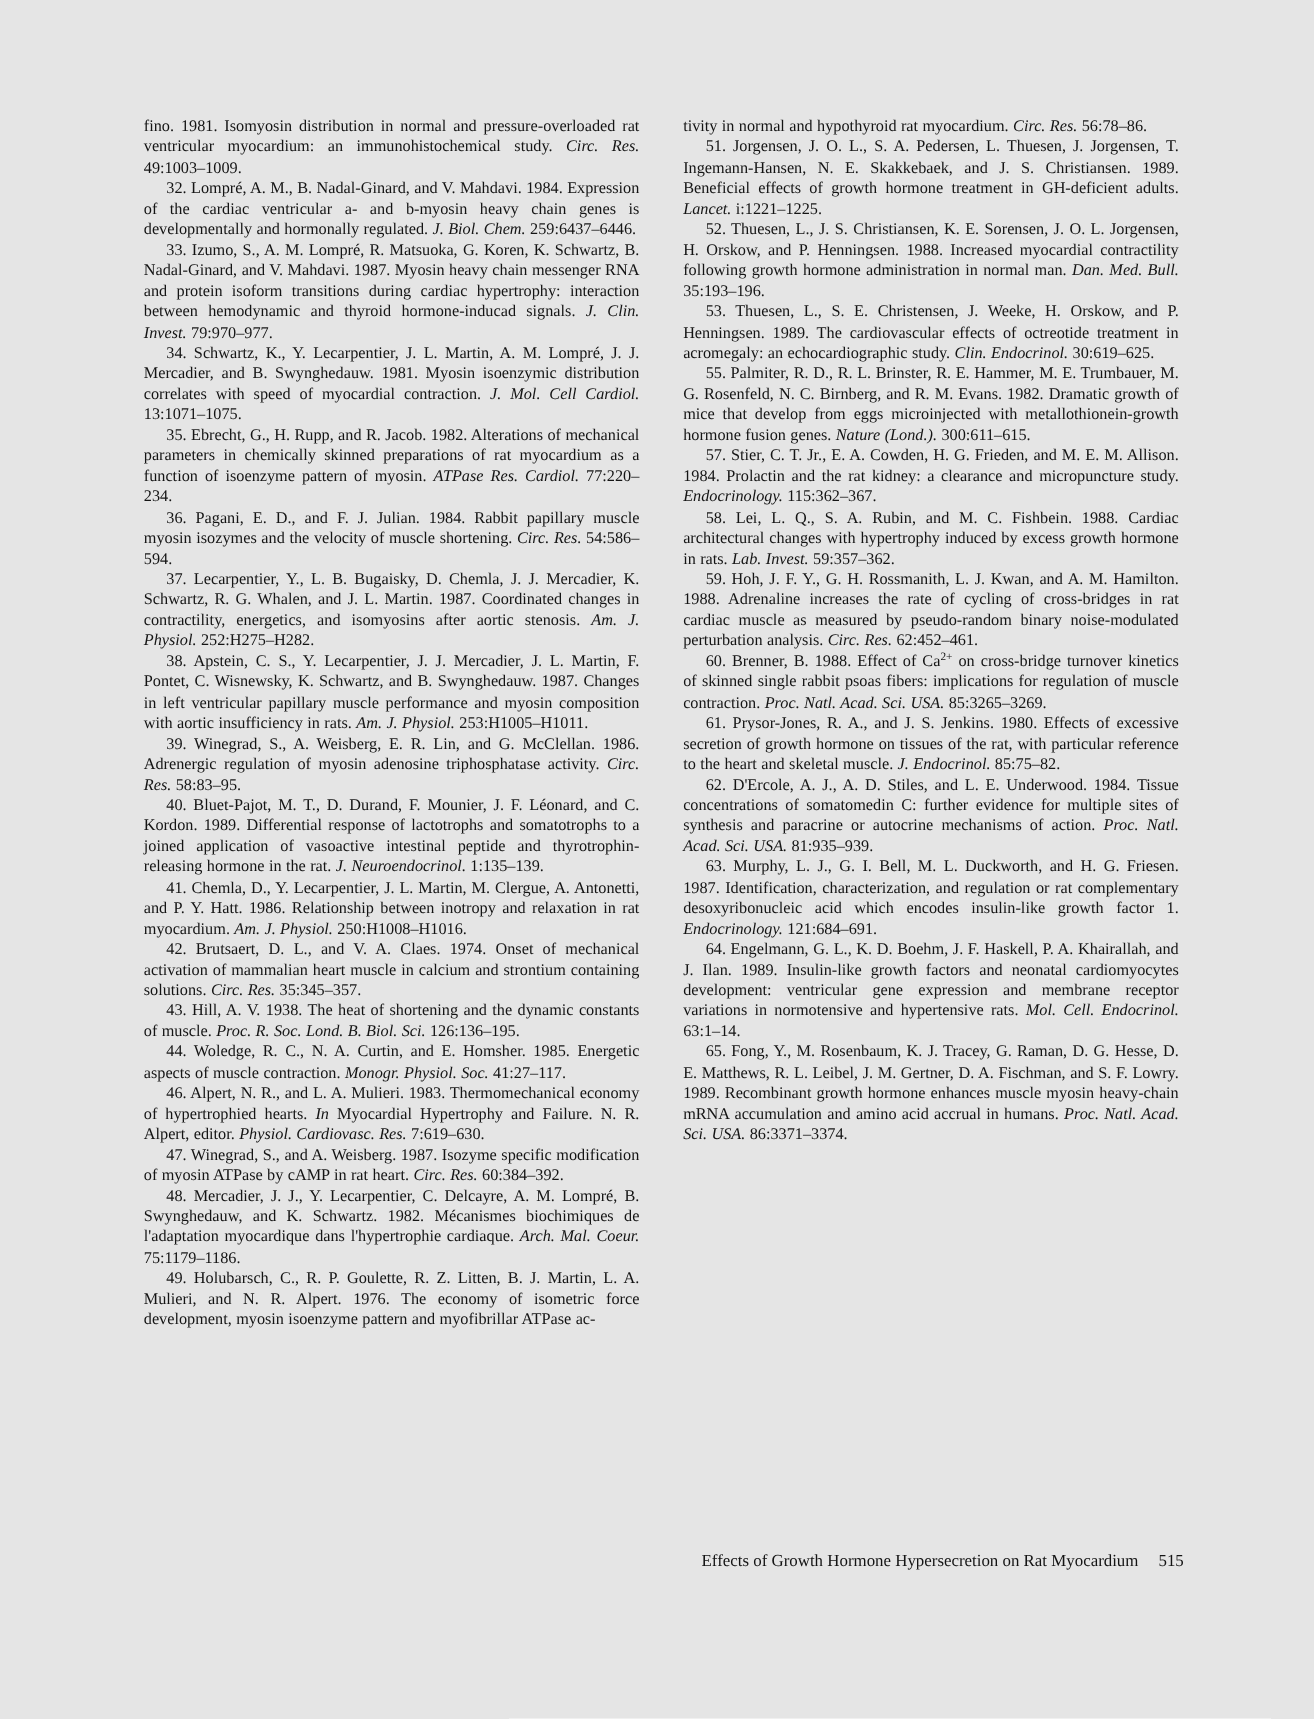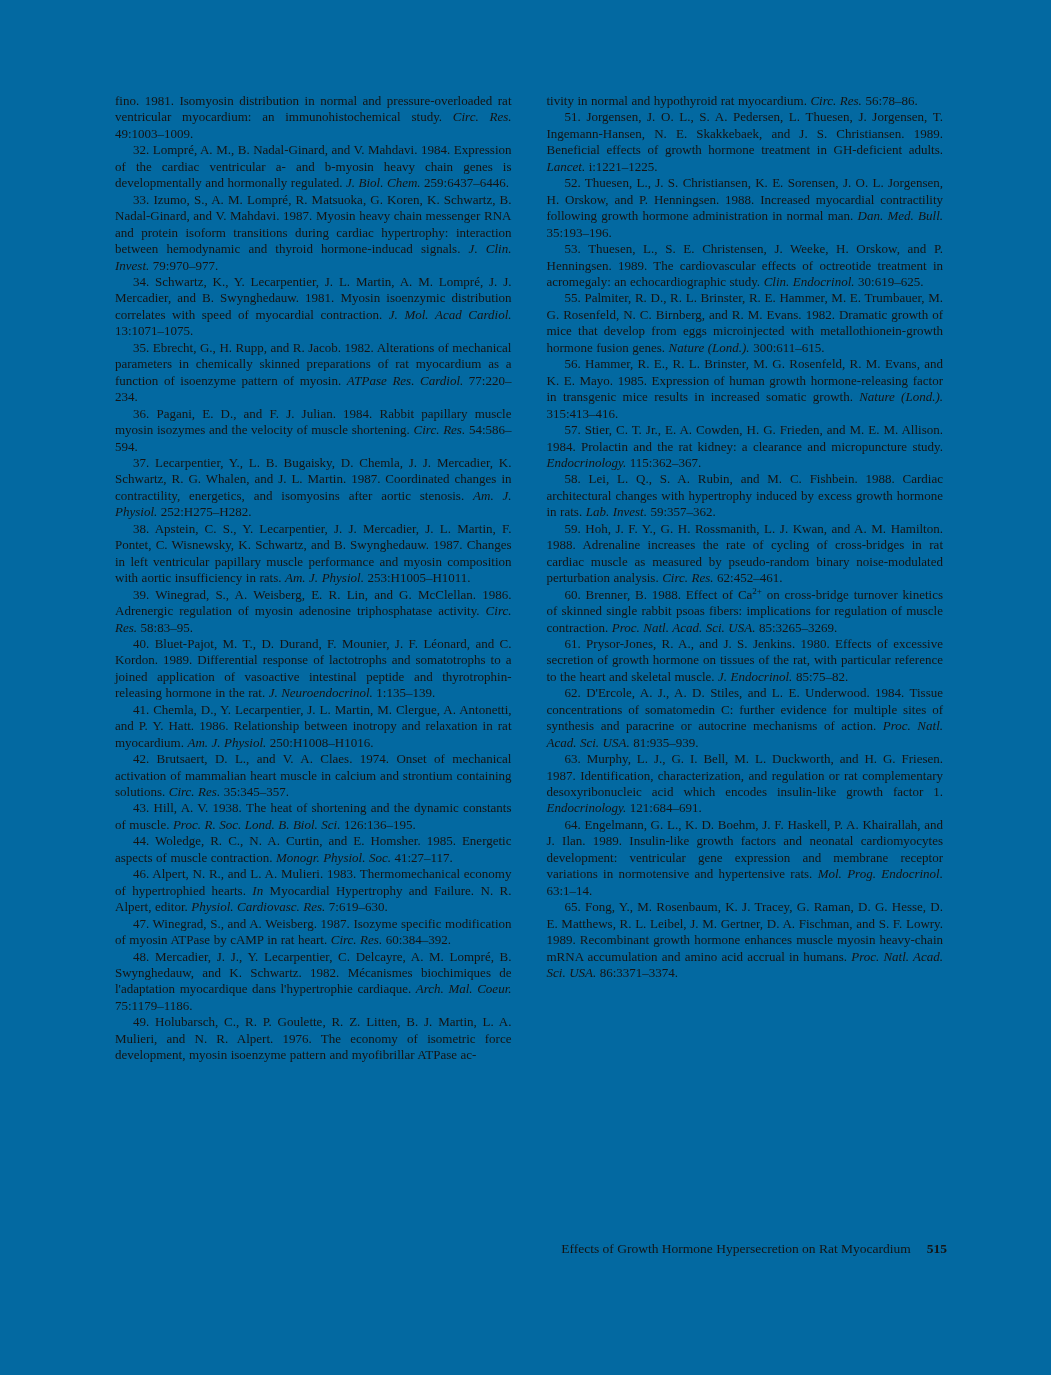--- a/index.html
+++ b/index.html
@@ -10,21 +10,21 @@
   body {
     width: 1051px;
     height: 1375px;
     position: relative;
     font-family: "Liberation Serif", "DejaVu Serif", serif;
     color: #141414;
   }
   .page {
     position: absolute;
     inset: 0;
-    background: #0369a1;
+    background: #e5e5e5;
   }
   .content {
     position: absolute;
     left: 115px;
     top: 93px;
     width: 828px;
     display: flex;
     gap: 35px;
   }
   .column {
@@ -50,35 +50,35 @@
     left: 115px;
     top: 1241px;
     width: 832px;
     text-align: right;
     font-size: 13.5px;
     white-space: nowrap;
   }
   .running-title {
   }
   .page-number {
-    font-weight: bold;
+    font-weight: normal;
     margin-left: 16px;
   }
 </style>
 </head>
 <body>
 
 <div class="page">
 
   <div class="content">
     <div class="column" id="col-left">
         <p class="ref no-indent">fino. 1981. Isomyosin distribution in normal and pressure-overloaded rat ventricular myocardium: an immunohistochemical study. <i>Circ. Res.</i> 49:1003–1009.</p>
         <p class="ref">32. Lompré, A. M., B. Nadal-Ginard, and V. Mahdavi. 1984. Expression of the cardiac ventricular a- and b-myosin heavy chain genes is developmentally and hormonally regulated. <i>J. Biol. Chem.</i> 259:6437–6446.</p>
         <p class="ref">33. Izumo, S., A. M. Lompré, R. Matsuoka, G. Koren, K. Schwartz, B. Nadal-Ginard, and V. Mahdavi. 1987. Myosin heavy chain messenger RNA and protein isoform transitions during cardiac hypertrophy: interaction between hemodynamic and thyroid hormone-inducad signals. <i>J. Clin. Invest.</i> 79:970–977.</p>
-        <p class="ref">34. Schwartz, K., Y. Lecarpentier, J. L. Martin, A. M. Lompré, J. J. Mercadier, and B. Swynghedauw. 1981. Myosin isoenzymic distribution correlates with speed of myocardial contraction. <i>J. Mol. Acad Cardiol.</i> 13:1071–1075.</p>
+        <p class="ref">34. Schwartz, K., Y. Lecarpentier, J. L. Martin, A. M. Lompré, J. J. Mercadier, and B. Swynghedauw. 1981. Myosin isoenzymic distribution correlates with speed of myocardial contraction. <i>J. Mol. Cell Cardiol.</i> 13:1071–1075.</p>
         <p class="ref">35. Ebrecht, G., H. Rupp, and R. Jacob. 1982. Alterations of mechanical parameters in chemically skinned preparations of rat myocardium as a function of isoenzyme pattern of myosin. <i>ATPase Res. Cardiol.</i> 77:220–234.</p>
         <p class="ref">36. Pagani, E. D., and F. J. Julian. 1984. Rabbit papillary muscle myosin isozymes and the velocity of muscle shortening. <i>Circ. Res.</i> 54:586–594.</p>
         <p class="ref">37. Lecarpentier, Y., L. B. Bugaisky, D. Chemla, J. J. Mercadier, K. Schwartz, R. G. Whalen, and J. L. Martin. 1987. Coordinated changes in contractility, energetics, and isomyosins after aortic stenosis. <i>Am. J. Physiol.</i> 252:H275–H282.</p>
         <p class="ref">38. Apstein, C. S., Y. Lecarpentier, J. J. Mercadier, J. L. Martin, F. Pontet, C. Wisnewsky, K. Schwartz, and B. Swynghedauw. 1987. Changes in left ventricular papillary muscle performance and myosin composition with aortic insufficiency in rats. <i>Am. J. Physiol.</i> 253:H1005–H1011.</p>
         <p class="ref">39. Winegrad, S., A. Weisberg, E. R. Lin, and G. McClellan. 1986. Adrenergic regulation of myosin adenosine triphosphatase activity. <i>Circ. Res.</i> 58:83–95.</p>
         <p class="ref">40. Bluet-Pajot, M. T., D. Durand, F. Mounier, J. F. Léonard, and C. Kordon. 1989. Differential response of lactotrophs and somatotrophs to a joined application of vasoactive intestinal peptide and thyrotrophin-releasing hormone in the rat. <i>J. Neuroendocrinol.</i> 1:135–139.</p>
         <p class="ref">41. Chemla, D., Y. Lecarpentier, J. L. Martin, M. Clergue, A. Antonetti, and P. Y. Hatt. 1986. Relationship between inotropy and relaxation in rat myocardium. <i>Am. J. Physiol.</i> 250:H1008–H1016.</p>
         <p class="ref">42. Brutsaert, D. L., and V. A. Claes. 1974. Onset of mechanical activation of mammalian heart muscle in calcium and strontium containing solutions. <i>Circ. Res.</i> 35:345–357.</p>
         <p class="ref">43. Hill, A. V. 1938. The heat of shortening and the dynamic constants of muscle. <i>Proc. R. Soc. Lond. B. Biol. Sci.</i> 126:136–195.</p>
         <p class="ref">44. Woledge, R. C., N. A. Curtin, and E. Homsher. 1985. Energetic aspects of muscle contraction. <i>Monogr. Physiol. Soc.</i> 41:27–117.</p>
@@ -86,29 +86,28 @@
         <p class="ref">47. Winegrad, S., and A. Weisberg. 1987. Isozyme specific modification of myosin ATPase by cAMP in rat heart. <i>Circ. Res.</i> 60:384–392.</p>
         <p class="ref">48. Mercadier, J. J., Y. Lecarpentier, C. Delcayre, A. M. Lompré, B. Swynghedauw, and K. Schwartz. 1982. Mécanismes biochimiques de l'adaptation myocardique dans l'hypertrophie cardiaque. <i>Arch. Mal. Coeur.</i> 75:1179–1186.</p>
         <p class="ref">49. Holubarsch, C., R. P. Goulette, R. Z. Litten, B. J. Martin, L. A. Mulieri, and N. R. Alpert. 1976. The economy of isometric force development, myosin isoenzyme pattern and myofibrillar ATPase ac-</p>
       </div>
     <div class="column" id="col-right">
         <p class="ref no-indent">tivity in normal and hypothyroid rat myocardium. <i>Circ. Res.</i> 56:78–86.</p>
         <p class="ref">51. Jorgensen, J. O. L., S. A. Pedersen, L. Thuesen, J. Jorgensen, T. Ingemann-Hansen, N. E. Skakkebaek, and J. S. Christiansen. 1989. Beneficial effects of growth hormone treatment in GH-deficient adults. <i>Lancet.</i> i:1221–1225.</p>
         <p class="ref">52. Thuesen, L., J. S. Christiansen, K. E. Sorensen, J. O. L. Jorgensen, H. Orskow, and P. Henningsen. 1988. Increased myocardial contractility following growth hormone administration in normal man. <i>Dan. Med. Bull.</i> 35:193–196.</p>
         <p class="ref">53. Thuesen, L., S. E. Christensen, J. Weeke, H. Orskow, and P. Henningsen. 1989. The cardiovascular effects of octreotide treatment in acromegaly: an echocardiographic study. <i>Clin. Endocrinol.</i> 30:619–625.</p>
         <p class="ref">55. Palmiter, R. D., R. L. Brinster, R. E. Hammer, M. E. Trumbauer, M. G. Rosenfeld, N. C. Birnberg, and R. M. Evans. 1982. Dramatic growth of mice that develop from eggs microinjected with metallothionein-growth hormone fusion genes. <i>Nature (Lond.).</i> 300:611–615.</p>
-        <p class="ref">56. Hammer, R. E., R. L. Brinster, M. G. Rosenfeld, R. M. Evans, and K. E. Mayo. 1985. Expression of human growth hormone-releasing factor in transgenic mice results in increased somatic growth. <i>Nature (Lond.).</i> 315:413–416.</p>
         <p class="ref">57. Stier, C. T. Jr., E. A. Cowden, H. G. Frieden, and M. E. M. Allison. 1984. Prolactin and the rat kidney: a clearance and micropuncture study. <i>Endocrinology.</i> 115:362–367.</p>
         <p class="ref">58. Lei, L. Q., S. A. Rubin, and M. C. Fishbein. 1988. Cardiac architectural changes with hypertrophy induced by excess growth hormone in rats. <i>Lab. Invest.</i> 59:357–362.</p>
         <p class="ref">59. Hoh, J. F. Y., G. H. Rossmanith, L. J. Kwan, and A. M. Hamilton. 1988. Adrenaline increases the rate of cycling of cross-bridges in rat cardiac muscle as measured by pseudo-random binary noise-modulated perturbation analysis. <i>Circ. Res.</i> 62:452–461.</p>
         <p class="ref">60. Brenner, B. 1988. Effect of Ca<sup>2+</sup> on cross-bridge turnover kinetics of skinned single rabbit psoas fibers: implications for regulation of muscle contraction. <i>Proc. Natl. Acad. Sci. USA.</i> 85:3265–3269.</p>
         <p class="ref">61. Prysor-Jones, R. A., and J. S. Jenkins. 1980. Effects of excessive secretion of growth hormone on tissues of the rat, with particular reference to the heart and skeletal muscle. <i>J. Endocrinol.</i> 85:75–82.</p>
         <p class="ref">62. D'Ercole, A. J., A. D. Stiles, and L. E. Underwood. 1984. Tissue concentrations of somatomedin C: further evidence for multiple sites of synthesis and paracrine or autocrine mechanisms of action. <i>Proc. Natl. Acad. Sci. USA.</i> 81:935–939.</p>
         <p class="ref">63. Murphy, L. J., G. I. Bell, M. L. Duckworth, and H. G. Friesen. 1987. Identification, characterization, and regulation or rat complementary desoxyribonucleic acid which encodes insulin-like growth factor 1. <i>Endocrinology.</i> 121:684–691.</p>
-        <p class="ref">64. Engelmann, G. L., K. D. Boehm, J. F. Haskell, P. A. Khairallah, and J. Ilan. 1989. Insulin-like growth factors and neonatal cardiomyocytes development: ventricular gene expression and membrane receptor variations in normotensive and hypertensive rats. <i>Mol. Prog. Endocrinol.</i> 63:1–14.</p>
+        <p class="ref">64. Engelmann, G. L., K. D. Boehm, J. F. Haskell, P. A. Khairallah, and J. Ilan. 1989. Insulin-like growth factors and neonatal cardiomyocytes development: ventricular gene expression and membrane receptor variations in normotensive and hypertensive rats. <i>Mol. Cell. Endocrinol.</i> 63:1–14.</p>
         <p class="ref">65. Fong, Y., M. Rosenbaum, K. J. Tracey, G. Raman, D. G. Hesse, D. E. Matthews, R. L. Leibel, J. M. Gertner, D. A. Fischman, and S. F. Lowry. 1989. Recombinant growth hormone enhances muscle myosin heavy-chain mRNA accumulation and amino acid accrual in humans. <i>Proc. Natl. Acad. Sci. USA.</i> 86:3371–3374.</p>
       </div>
   </div>
 
   <div class="footer">
     <span class="running-title">Effects of Growth Hormone Hypersecretion on Rat Myocardium</span><span class="page-number">515</span>
   </div>
 
 </div>
 

